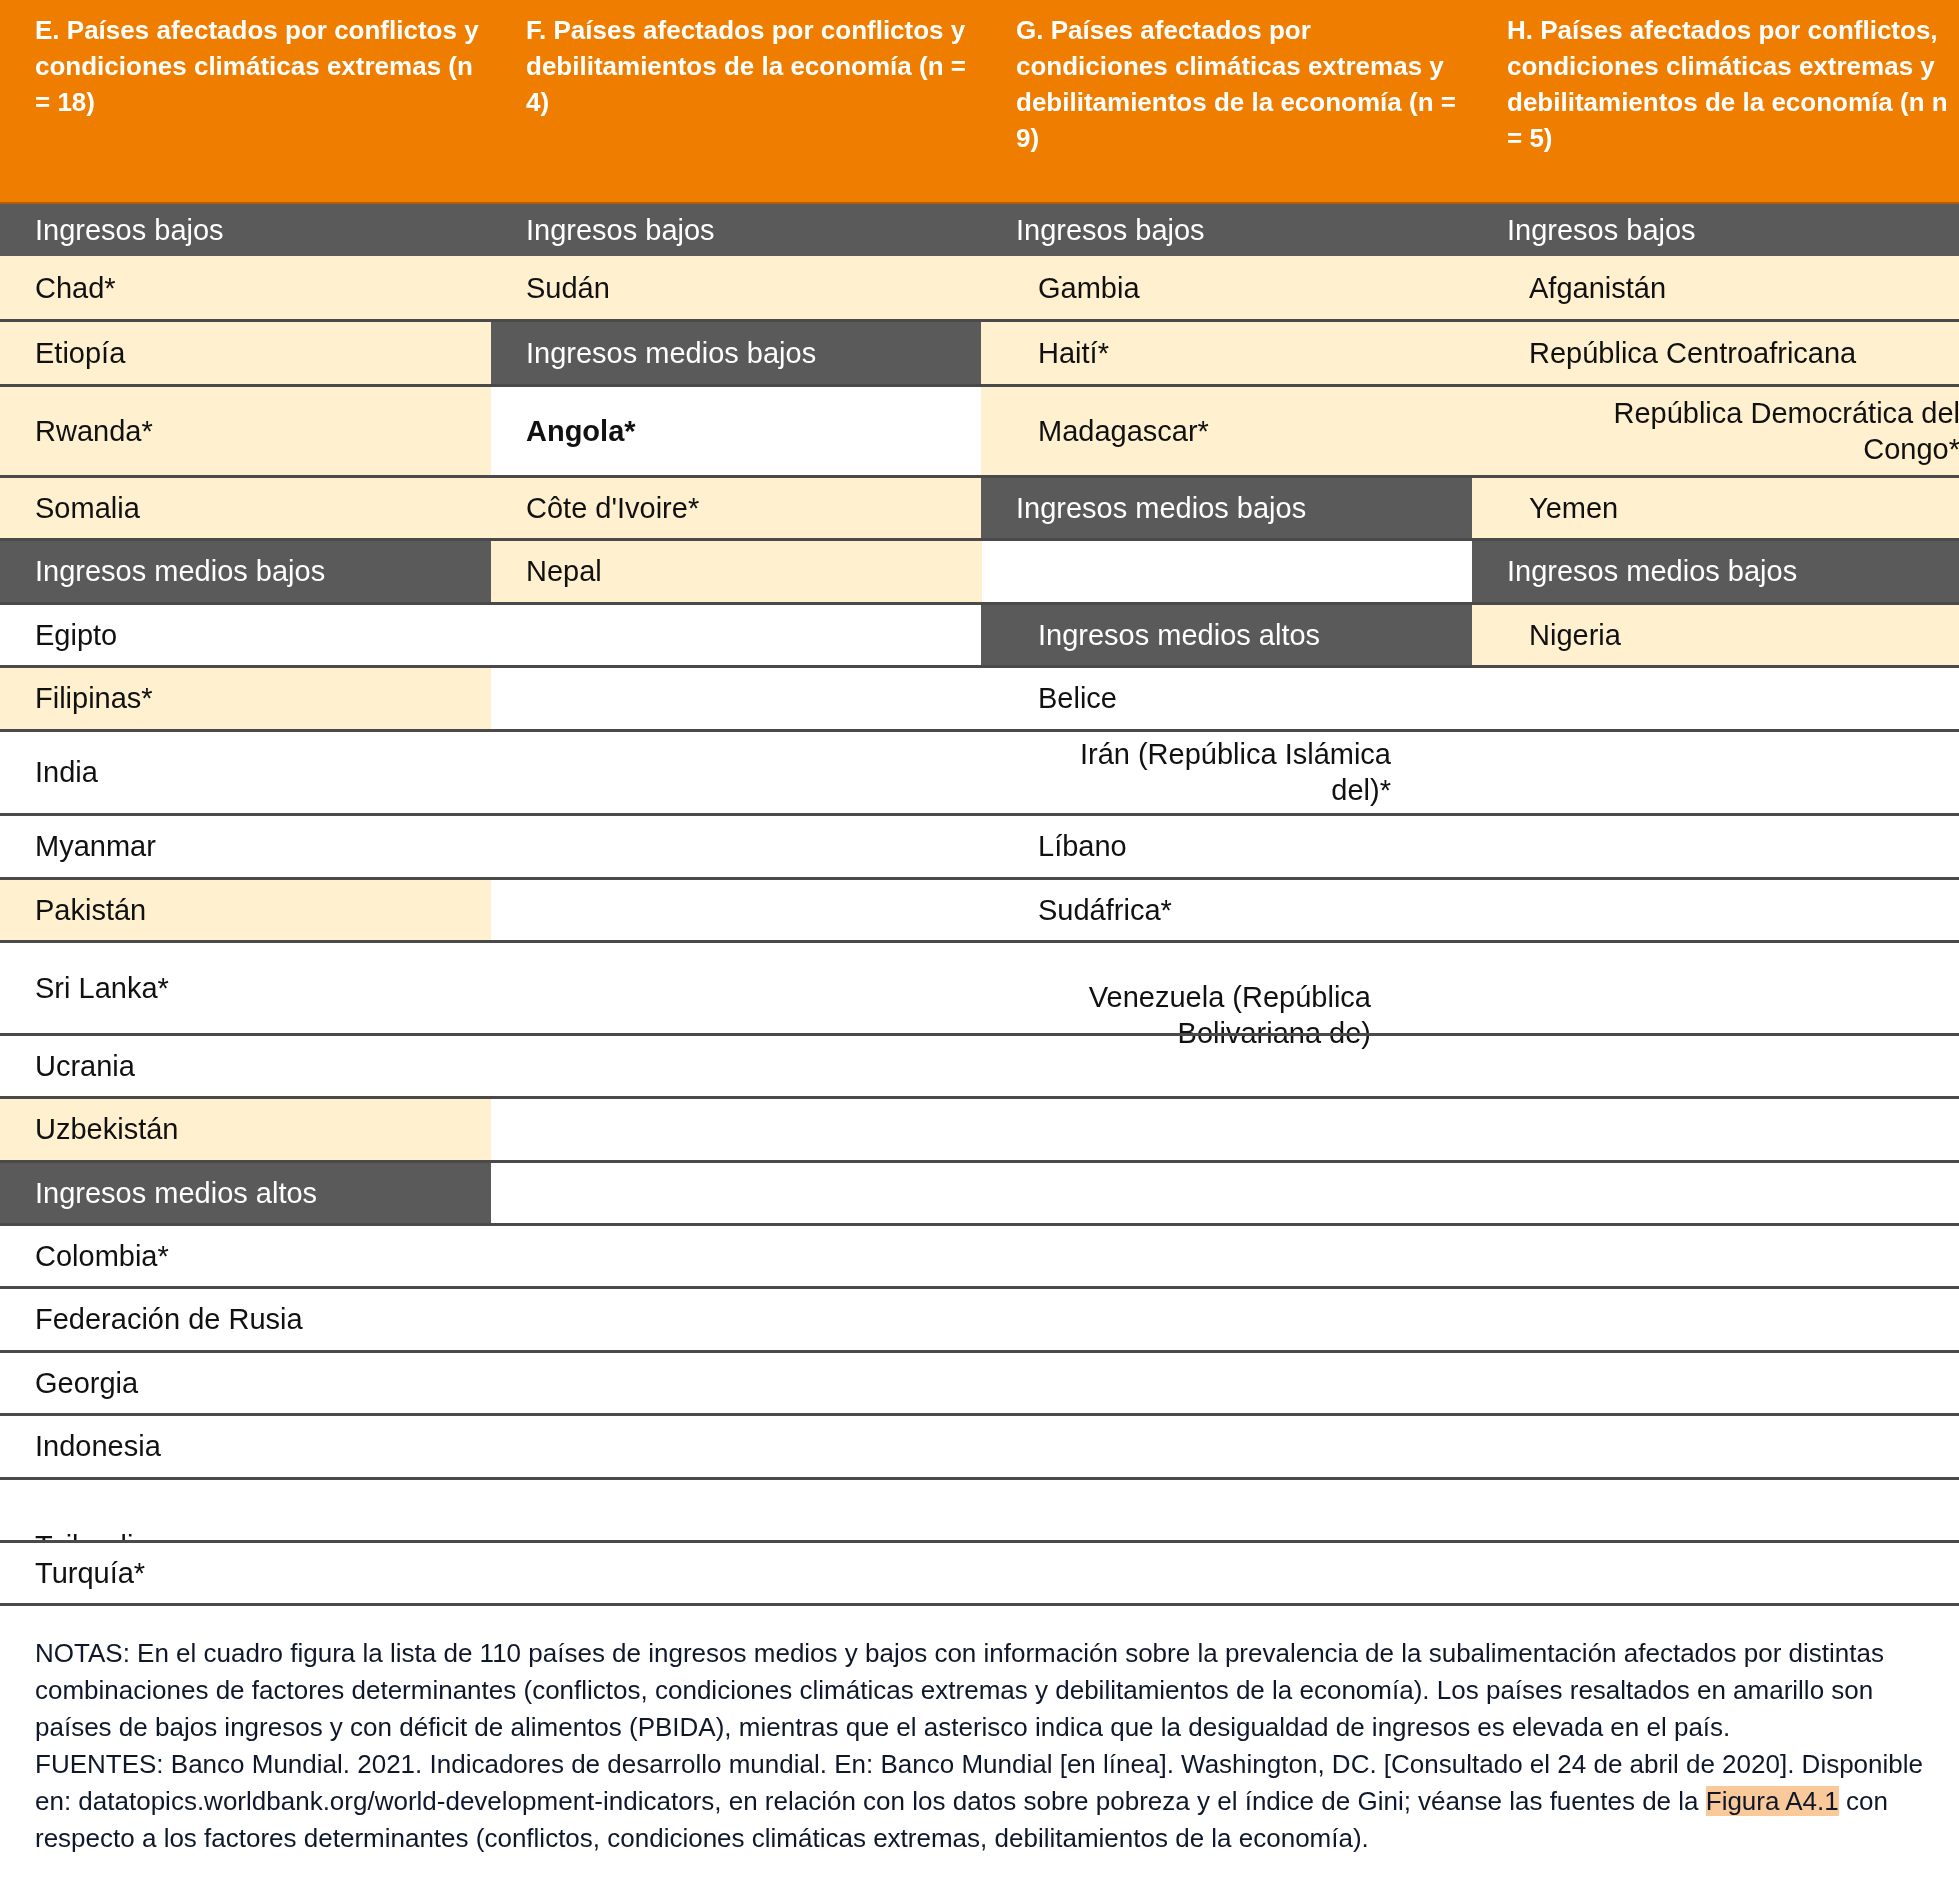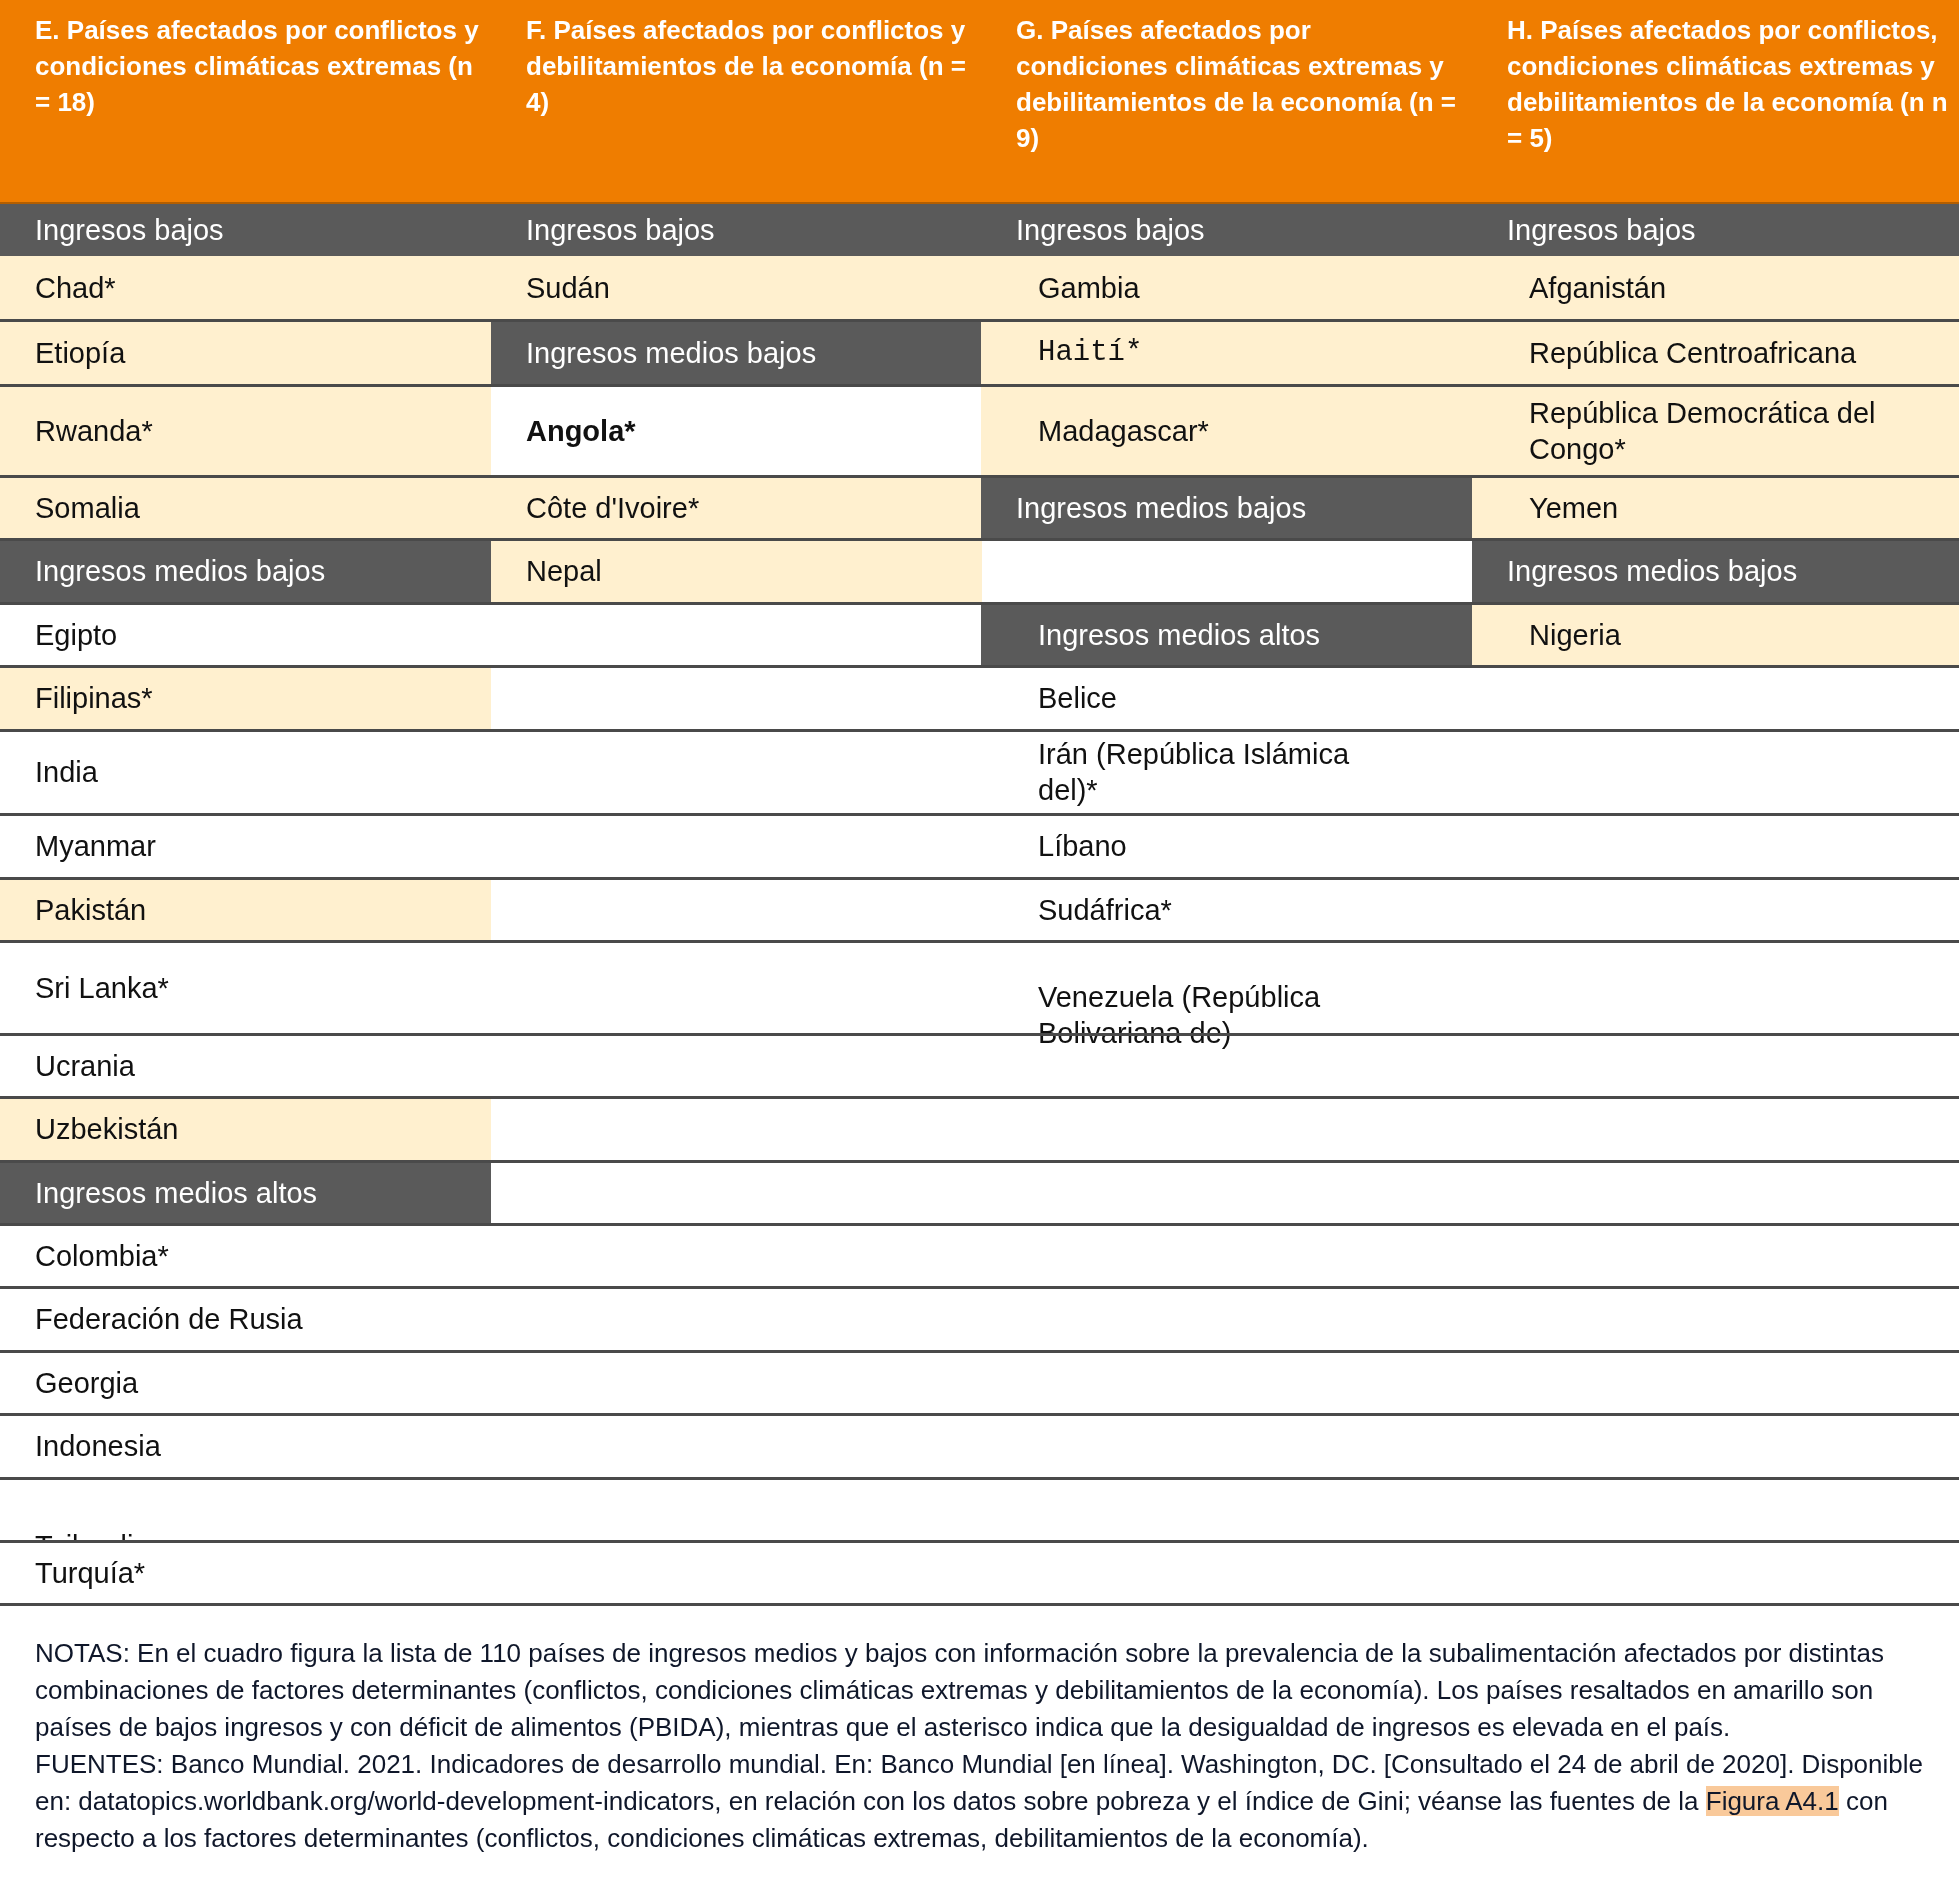--- a/index.html
+++ b/index.html
@@ -4,21 +4,21 @@
 <style>
   html, body { margin: 0; padding: 0; background: #ffffff; }
   body { width: 1959px; height: 1886px; position: relative; overflow: hidden;
          font-family: "Liberation Sans", "DejaVu Sans", sans-serif; color: #111; }
   .table { position: absolute; left: 0; top: 0; width: 1959px; }
   .hdr { position: absolute; top: 0; height: 202px; background: #ef7d00; }
   .hdr-cell { position: absolute; top: 0; height: 202px; box-sizing: border-box;
               padding: 11.7px 7.8px 0 35px; color: #fff; font-weight: bold;
               font-size: 26px; line-height: 36px; }
   .cell { position: absolute; box-sizing: border-box; font-size: 29px; line-height: 36px;
-          display: flex; align-items: center; }
+          display: flex; align-items: center; text-align: right; }
   .cell.band { background: #5a5a5a; color: #fff; padding-left: 35px; }
   .cell.yellow { background: #fff0cf; }
   .cell.white { background: #ffffff; }
   .cell.pad1 { padding-left: 35px; }
   .cell.pad2 { padding-left: 57px; }
   .hline { position: absolute; height: 2.9px; background: #4a4a4a; }
   .orange-rule { position: absolute; left: 0; top: 202px; width: 1959px; height: 2px; background: #b35e00; }
   .notes { position: absolute; left: 35px; top: 1635px; width: 1916px;
            font-size: 26px; line-height: 37px; color: #0f172a; }
   .notes p { margin: 0; }
@@ -60,21 +60,21 @@
 
   <div class="cell band" style="left:491px;width:491px;top:204px;height:52px;">Ingresos bajos</div>
   <div class="cell yellow pad1" style="left:491px;width:491px;top:256px;height:64px;">Sudán</div>
   <div class="cell band" style="left:491px;width:491px;top:320px;height:65px;">Ingresos medios bajos</div>
   <div class="cell white pad1" style="left:491px;width:491px;top:385px;height:91px;font-weight:bold;">Angola*</div>
   <div class="cell yellow pad1" style="left:491px;width:491px;top:476px;height:63px;">Côte d'Ivoire*</div>
   <div class="cell yellow pad1" style="left:491px;width:491px;top:539px;height:63px;">Nepal</div>
 
   <div class="cell band" style="left:981px;width:491px;top:204px;height:52px;">Ingresos bajos</div>
   <div class="cell yellow pad2" style="left:981px;width:491px;top:256px;height:64px;">Gambia</div>
-  <div class="cell yellow pad2" style="left:981px;width:491px;top:320px;height:65px;font-family:Liberation Mono, monospace;">Haití*</div>
+  <div class="cell yellow pad2" style="left:981px;width:491px;top:320px;height:65px;">Haití*</div>
   <div class="cell yellow pad2" style="left:981px;width:491px;top:385px;height:91px;">Madagascar*</div>
   <div class="cell band" style="left:981px;width:491px;top:476px;height:63px;">Ingresos medios bajos</div>
   <div class="cell yellow pad2" style="left:981px;width:491px;top:567px;height:63px;margin-top:36px;">Lesotho*</div>
   <div class="cell band" style="left:981px;width:491px;top:603px;height:63px;padding-left:57px;">Ingresos medios altos</div>
   <div class="cell white pad2" style="left:981px;width:491px;top:666px;height:63px;">Belice</div>
   <div class="cell white pad2" style="left:981px;width:410px;top:729px;height:85px;">Irán (República Islámica del)*</div>
   <div class="cell white pad2" style="left:981px;width:491px;top:814px;height:63px;">Líbano</div>
   <div class="cell white pad2" style="left:981px;width:491px;top:878px;height:63px;">Sudáfrica*</div>
   <div class="cell white pad2" style="left:981px;width:390px;top:941px;height:93px;margin-top:27px;">Venezuela (República Bolivariana de)</div>
 

